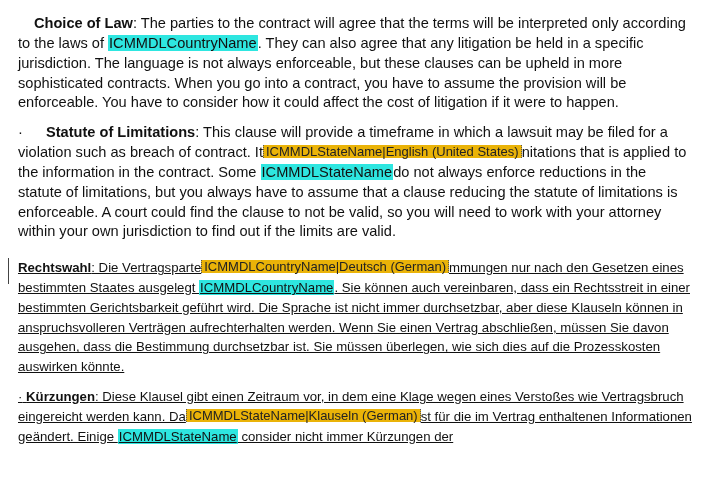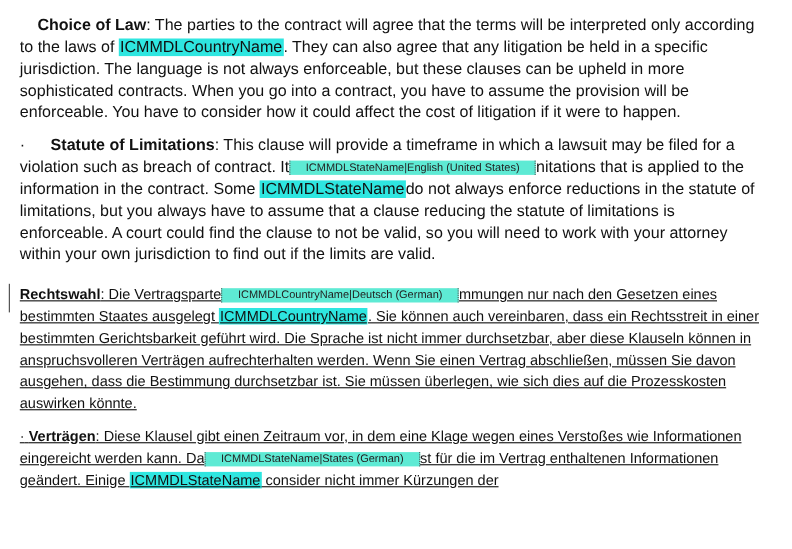--- a/index.html
+++ b/index.html
@@ -51,25 +51,25 @@
     background: #2ee6e0;
     color: #111;
     padding: 0 1px;
   }
 
   
   .chip {
     display: inline-block;
     border-left: 1px dotted #555;
     border-right: 1px dotted #555;
-    background: #5eead4;
+    background: #eab308;
     color: #222;
-    font-size: 10px;
+    font-size: 13px;
     line-height: 13px;
-    padding: 0 14px;
+    padding: 0 2px;
     vertical-align: 1px;
     white-space: nowrap;
     font-family: "Liberation Sans", sans-serif;
   }
 
   
   .de-block {
     position: relative;
     margin-top: 16px;
   }
@@ -107,17 +107,17 @@
 
   <div class="de-block">
     <div class="change-bar"></div>
 
     <p class="de-para">
       <b>Rechtswahl</b><span>: Die Vertragsparte</span><span class="chip">ICMMDLCountryName|Deutsch (German)</span><span>mmungen nur nach den Gesetzen eines bestimmten Staates ausgelegt </span><span class="hl">ICMMDLCountryName</span><span>. Sie können auch vereinbaren, dass ein Rechtsstreit in einer bestimmten Gerichtsbarkeit geführt wird. Die Sprache ist nicht immer durchsetzbar, aber diese Klauseln können in anspruchsvolleren Verträgen aufrechterhalten werden. Wenn Sie einen Vertrag abschließen, müssen Sie davon ausgehen, dass die Bestimmung durchsetzbar ist. Sie müssen überlegen, wie sich dies auf die Prozesskosten auswirken könnte.</span>
     </p>
 
     <p class="de-para last">
       <span>·</span>
-      <b>Verträgen</b><span>: Diese Klausel gibt einen Zeitraum vor, in dem eine Klage wegen eines Verstoßes wie Informationen eingereicht werden kann. Da</span><span class="chip">ICMMDLStateName|States (German)</span><span>st für die im Vertrag enthaltenen Informationen geändert. Einige </span><span class="hl">ICMMDLStateName</span><span> consider nicht immer Kürzungen der</span>
+      <b>Kürzungen</b><span>: Diese Klausel gibt einen Zeitraum vor, in dem eine Klage wegen eines Verstoßes wie Vertragsbruch eingereicht werden kann. Da</span><span class="chip">ICMMDLStateName|Klauseln (German)</span><span>st für die im Vertrag enthaltenen Informationen geändert. Einige </span><span class="hl">ICMMDLStateName</span><span> consider nicht immer Kürzungen der</span>
     </p>
   </div>
 
 </div>
 
 </body></html>

